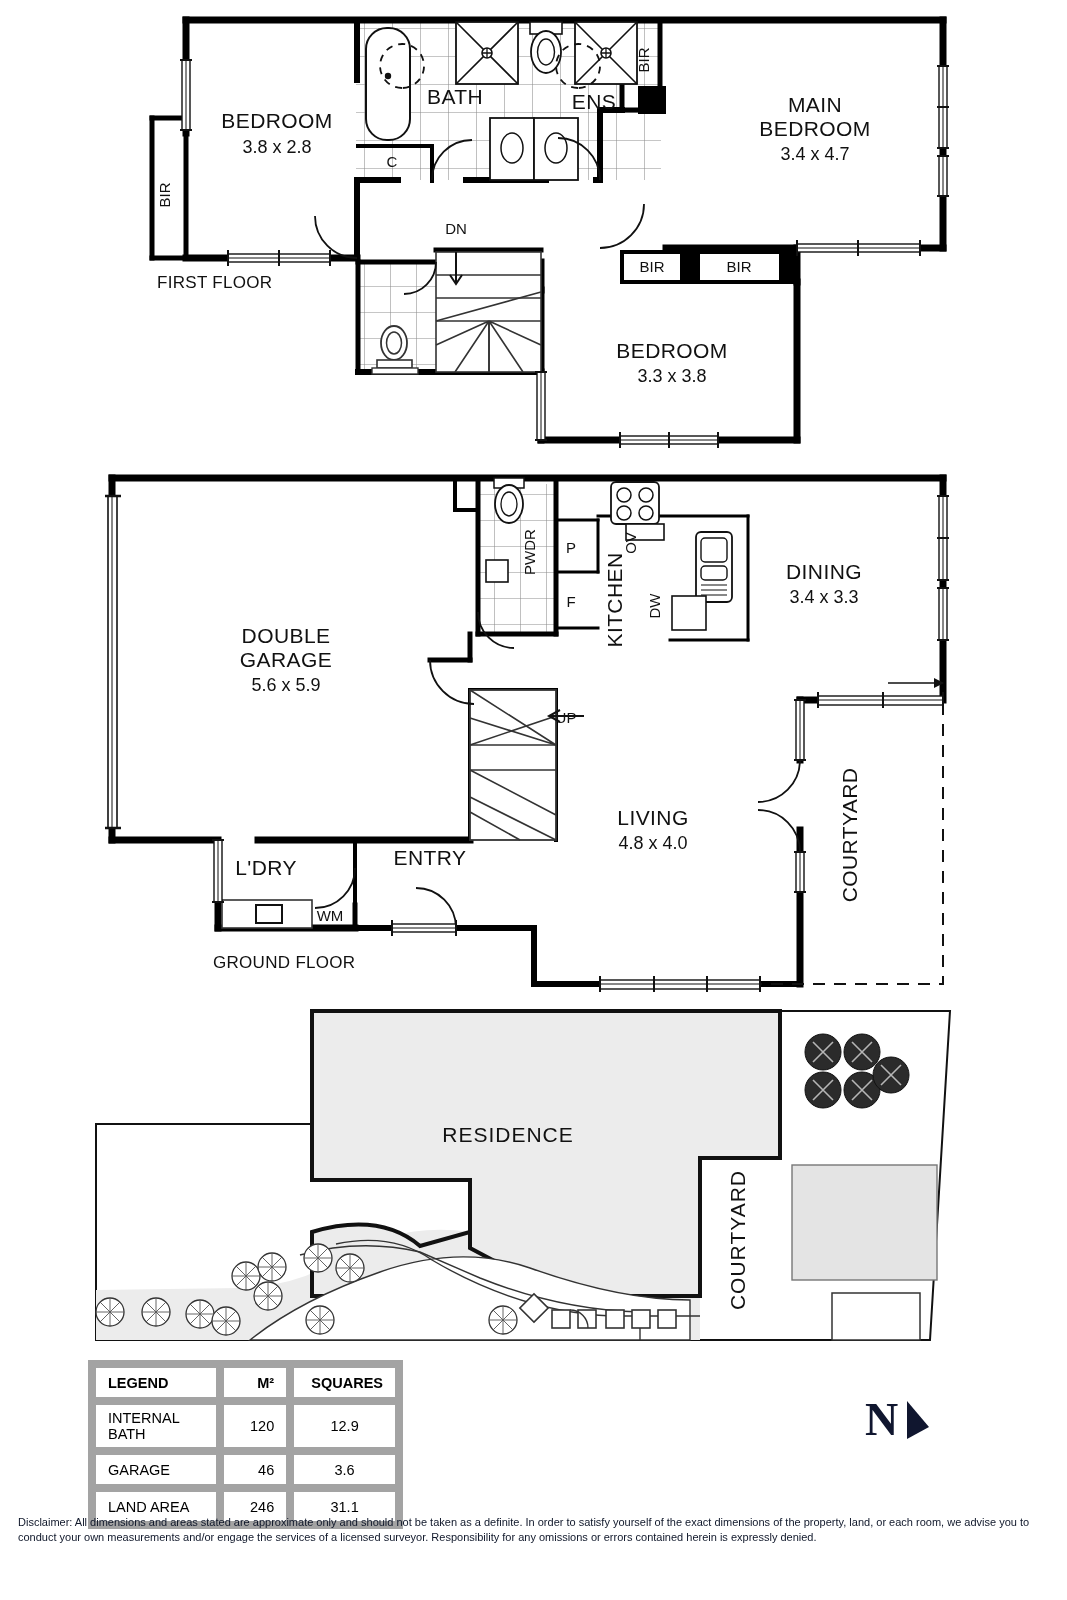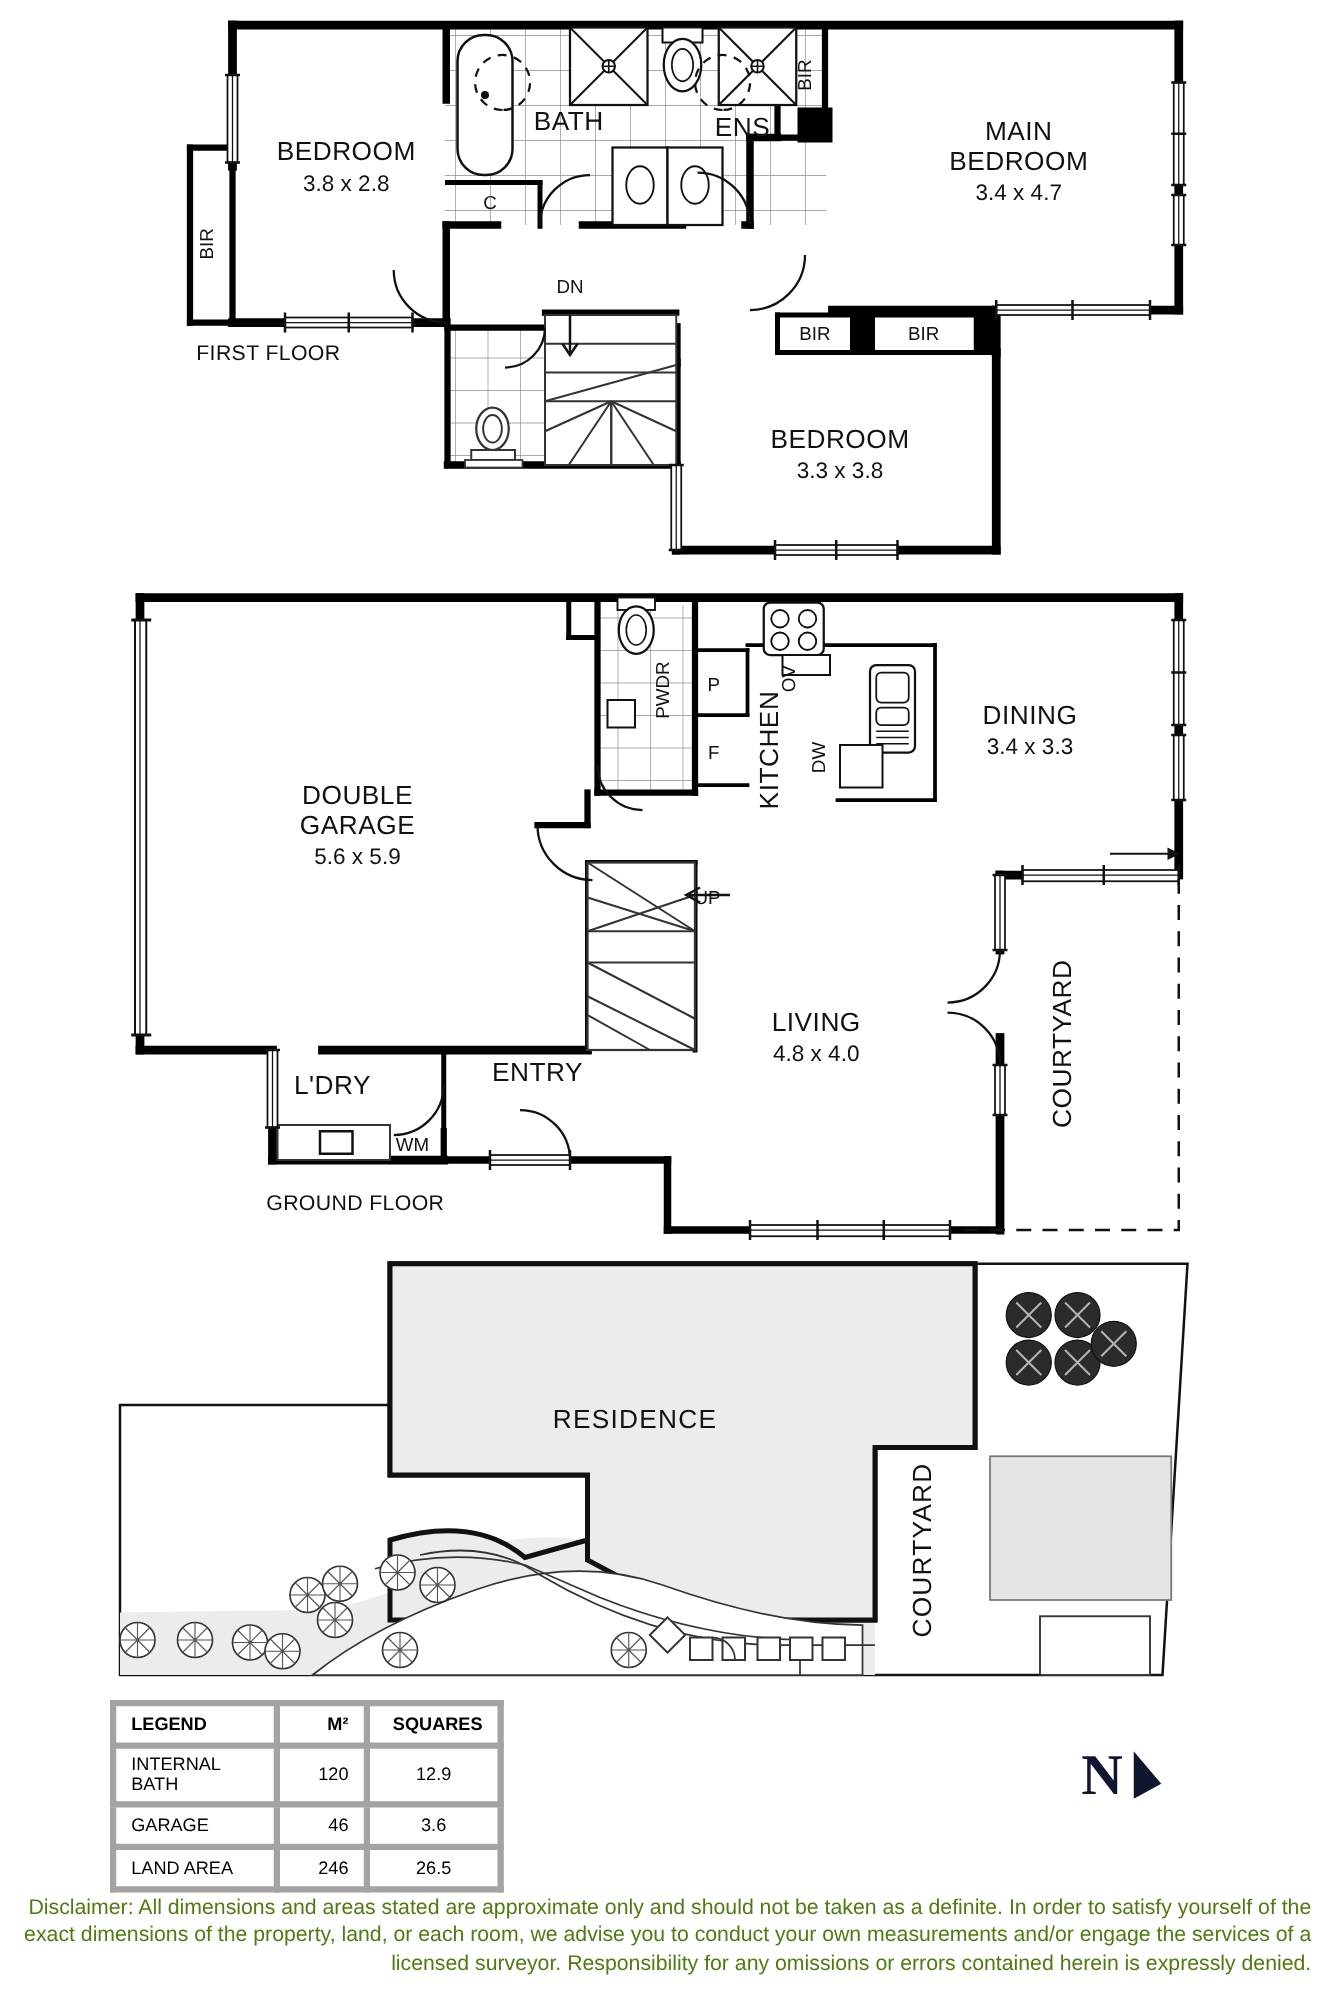--- a/index.html
+++ b/index.html
@@ -16,41 +16,41 @@
   .small-lbl{font-size:15px;text-anchor:middle;}
   .floor-lbl{font-size:17px;text-anchor:start;letter-spacing:.3px;}
   .site-lbl{font-size:21px;text-anchor:middle;letter-spacing:1px;}
 
   
   #legend-table{
     position:absolute;left:88px;top:1360px;width:315px;
     border-collapse:collapse;font-size:14.5px;
   }
   #legend-table th,#legend-table td{
-    border:5px solid #a3a3a3;padding:5px 12px;height:19px;
+    border:8px solid #a3a3a3;padding:5px 12px;height:19px;
   }
   #legend-table th{font-weight:bold;}
   #legend-table .c-name{text-align:left;width:150px;}
   #legend-table .c-m2{text-align:right;width:70px;}
   #legend-table .c-sq{text-align:center;width:88px;border-radius:13px;}
   #legend-table thead th.c-name{text-align:left;}
   #legend-table thead th.c-m2,#legend-table thead th.c-sq{text-align:right;}
 
   
   #north-arrow{position:absolute;left:865px;top:1395px;width:100px;height:70px;}
   #north-arrow .n-letter{
     position:absolute;left:0;top:2px;font-family:"Liberation Serif", serif;
     font-size:46px;font-weight:bold;color:#10162f;line-height:1;
   }
   #north-arrow svg{position:absolute;left:38px;top:4px;}
 
   
   #disclaimer{
     position:absolute;left:18px;top:1515px;width:1031px;
-    text-align:right;font-size:17px;line-height:1.32;color:#4d7c0f;
+    text-align:left;font-size:11px;line-height:1.32;color:#0f172a;
     font-family:"Liberation Sans", sans-serif;
   }
 </style>
 </head>
 <body>
 
 <div id="plan-root">
 
   <svg class="plan" viewBox="0 0 1067 1600" xmlns="http://www.w3.org/2000/svg">
     <defs>
@@ -551,21 +551,21 @@
         <td class="c-sq">12.9</td>
       </tr>
       <tr>
         <td class="c-name">GARAGE</td>
         <td class="c-m2">46</td>
         <td class="c-sq">3.6</td>
       </tr>
       <tr>
         <td class="c-name">LAND AREA</td>
         <td class="c-m2">246</td>
-        <td class="c-sq">26.5</td>
+        <td class="c-sq">31.1</td>
       </tr>
     </tbody>
   </table>
 
   <div id="north-arrow">
     <span class="n-letter">N</span>
     <svg width="30" height="60" viewBox="0 0 30 60">
       <path d="M4 2 L26 28 L4 40 Z" fill="#10162f"></path>
     </svg>
   </div>

